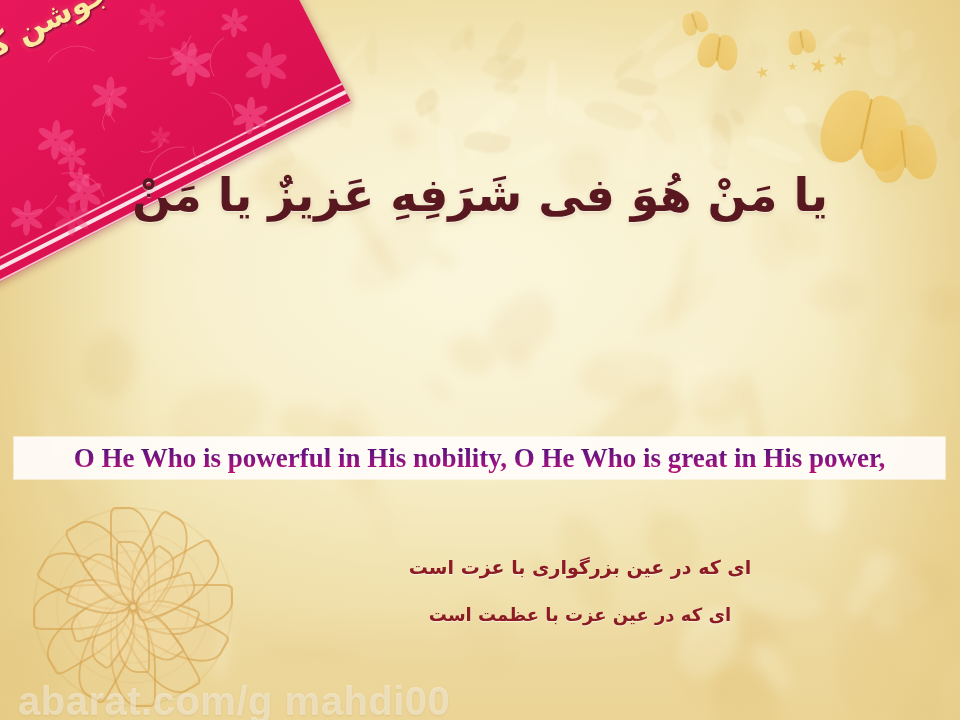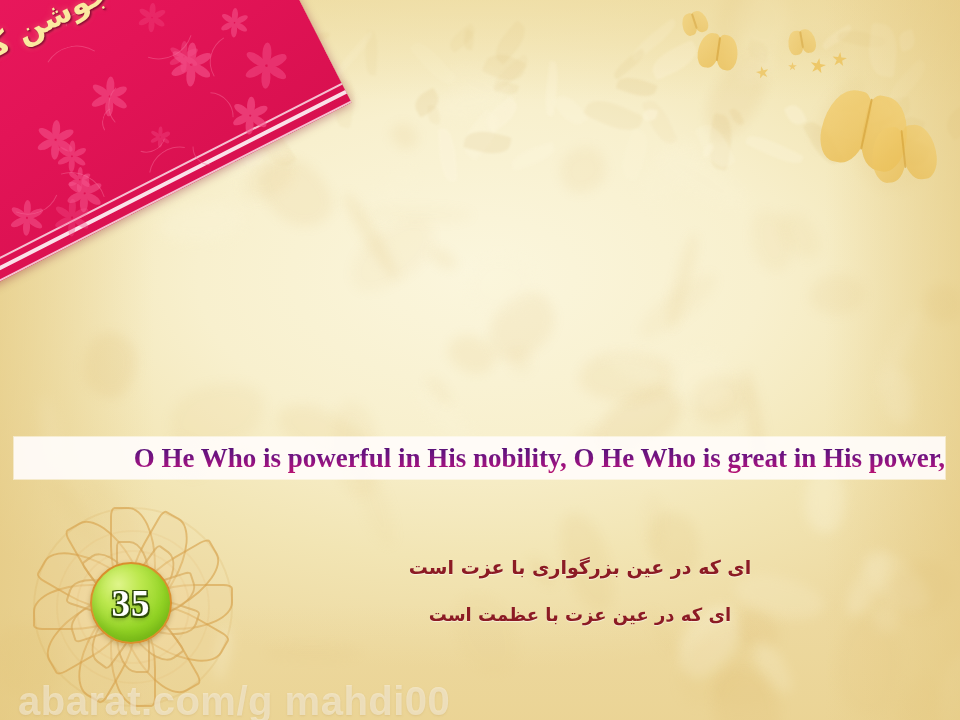--- a/index.html
+++ b/index.html
@@ -142,21 +142,21 @@
   }
   #arabic-line-1{top:168px;font-size:46px;letter-spacing:0px;}
   #arabic-line-2{top:292px;font-size:46px;}
 
   
   .eng-band{
     position:absolute;left:14px;top:437px;
     width:931px;height:42px;
     background:rgba(255,252,250,.93);
     box-shadow:0 0 0 1px rgba(255,255,255,.5);
-    display:flex;align-items:center;justify-content:flex-end;
+    display:flex;align-items:center;justify-content:center;
   }
   .eng-text{
     font-family:"Liberation Serif","DejaVu Serif",serif;
     font-size:27px;
     font-weight:700;
     white-space:nowrap;
     background:linear-gradient(180deg,#4b1070 0%, #6d1481 38%, #9c1380 70%, #b8126f 100%);
     -webkit-background-clip:text;background-clip:text;
     color:transparent;
     -webkit-text-fill-color:transparent;
@@ -567,20 +567,21 @@
       <div class="swirl" style="width: 59.999px; height: 59.999px; left: 212.112px; top: 287.76px; transform: rotate(351.193deg);"></div>
       <div class="swirl" style="width: 60.6316px; height: 60.6316px; left: 73.9934px; top: 224.091px; transform: rotate(184.423deg);"></div>
       <div class="swirl" style="width: 67.5575px; height: 67.5575px; left: 97.9665px; top: 260.941px; transform: rotate(54.7909deg);"></div>
       <div class="swirl" style="width: 66.7874px; height: 66.7874px; left: 160.843px; top: 150.967px; transform: rotate(13.4993deg);"></div>
       <div class="swirl" style="width: 29.577px; height: 29.577px; left: 197.048px; top: 226.402px; transform: rotate(311.043deg);"></div>
       <div class="swirl" style="width: 36.7171px; height: 36.7171px; left: 214.29px; top: 244.815px; transform: rotate(179.068deg);"></div>
       <div class="swirl" style="width: 66.8626px; height: 66.8626px; left: 259.113px; top: 139.343px; transform: rotate(179.89deg);"></div>
     </div>
   <div class="ribbon-text">دعای جوشن کبیر</div>
 
+  <div class="arabic" id="arabic-line-1">يا مَنْ هُوَ فى شَرَفِهِ عَزيزٌ يا مَنْ</div>
 
   <div class="eng-band">
     <span class="eng-text">O He Who is powerful in His nobility, O He Who is great in His power,</span>
   </div>
 
   <div class="mandala" id="mandala">
       <div class="petal" style="transform: rotate(0deg) translateX(52px);"></div>
       <div class="petal" style="transform: rotate(30deg) translateX(52px);"></div>
       <div class="petal" style="transform: rotate(60deg) translateX(52px);"></div>
       <div class="petal" style="transform: rotate(90deg) translateX(52px);"></div>
@@ -599,22 +600,19 @@
       <div class="petal inner" style="transform: rotate(162deg) translateX(34px);"></div>
       <div class="petal inner" style="transform: rotate(198deg) translateX(34px);"></div>
       <div class="petal inner" style="transform: rotate(234deg) translateX(34px);"></div>
       <div class="petal inner" style="transform: rotate(270deg) translateX(34px);"></div>
       <div class="petal inner" style="transform: rotate(306deg) translateX(34px);"></div>
       <div class="petal inner" style="transform: rotate(342deg) translateX(34px);"></div>
       <div class="ring" style="width: 110px; height: 110px; margin-left: -55px; margin-top: -55px; opacity: 0.22;"></div>
       <div class="ring" style="width: 150px; height: 150px; margin-left: -75px; margin-top: -75px; opacity: 0.22;"></div>
       <div class="ring" style="width: 196px; height: 196px; margin-left: -98px; margin-top: -98px; opacity: 0.35;"></div>
     </div>
-  <div class="badge">
-    <span class="badge-num">35</span>
-  </div>
 
   <div class="persian" id="persian-line-1">ای که در عین بزرگواری با عزت است</div>
   <div class="persian" id="persian-line-2">ای که در عین عزت با عظمت است</div>
 
   <div class="watermark">abarat.com/g mahdi00</div>
 
 </div>
 
 </body></html>

